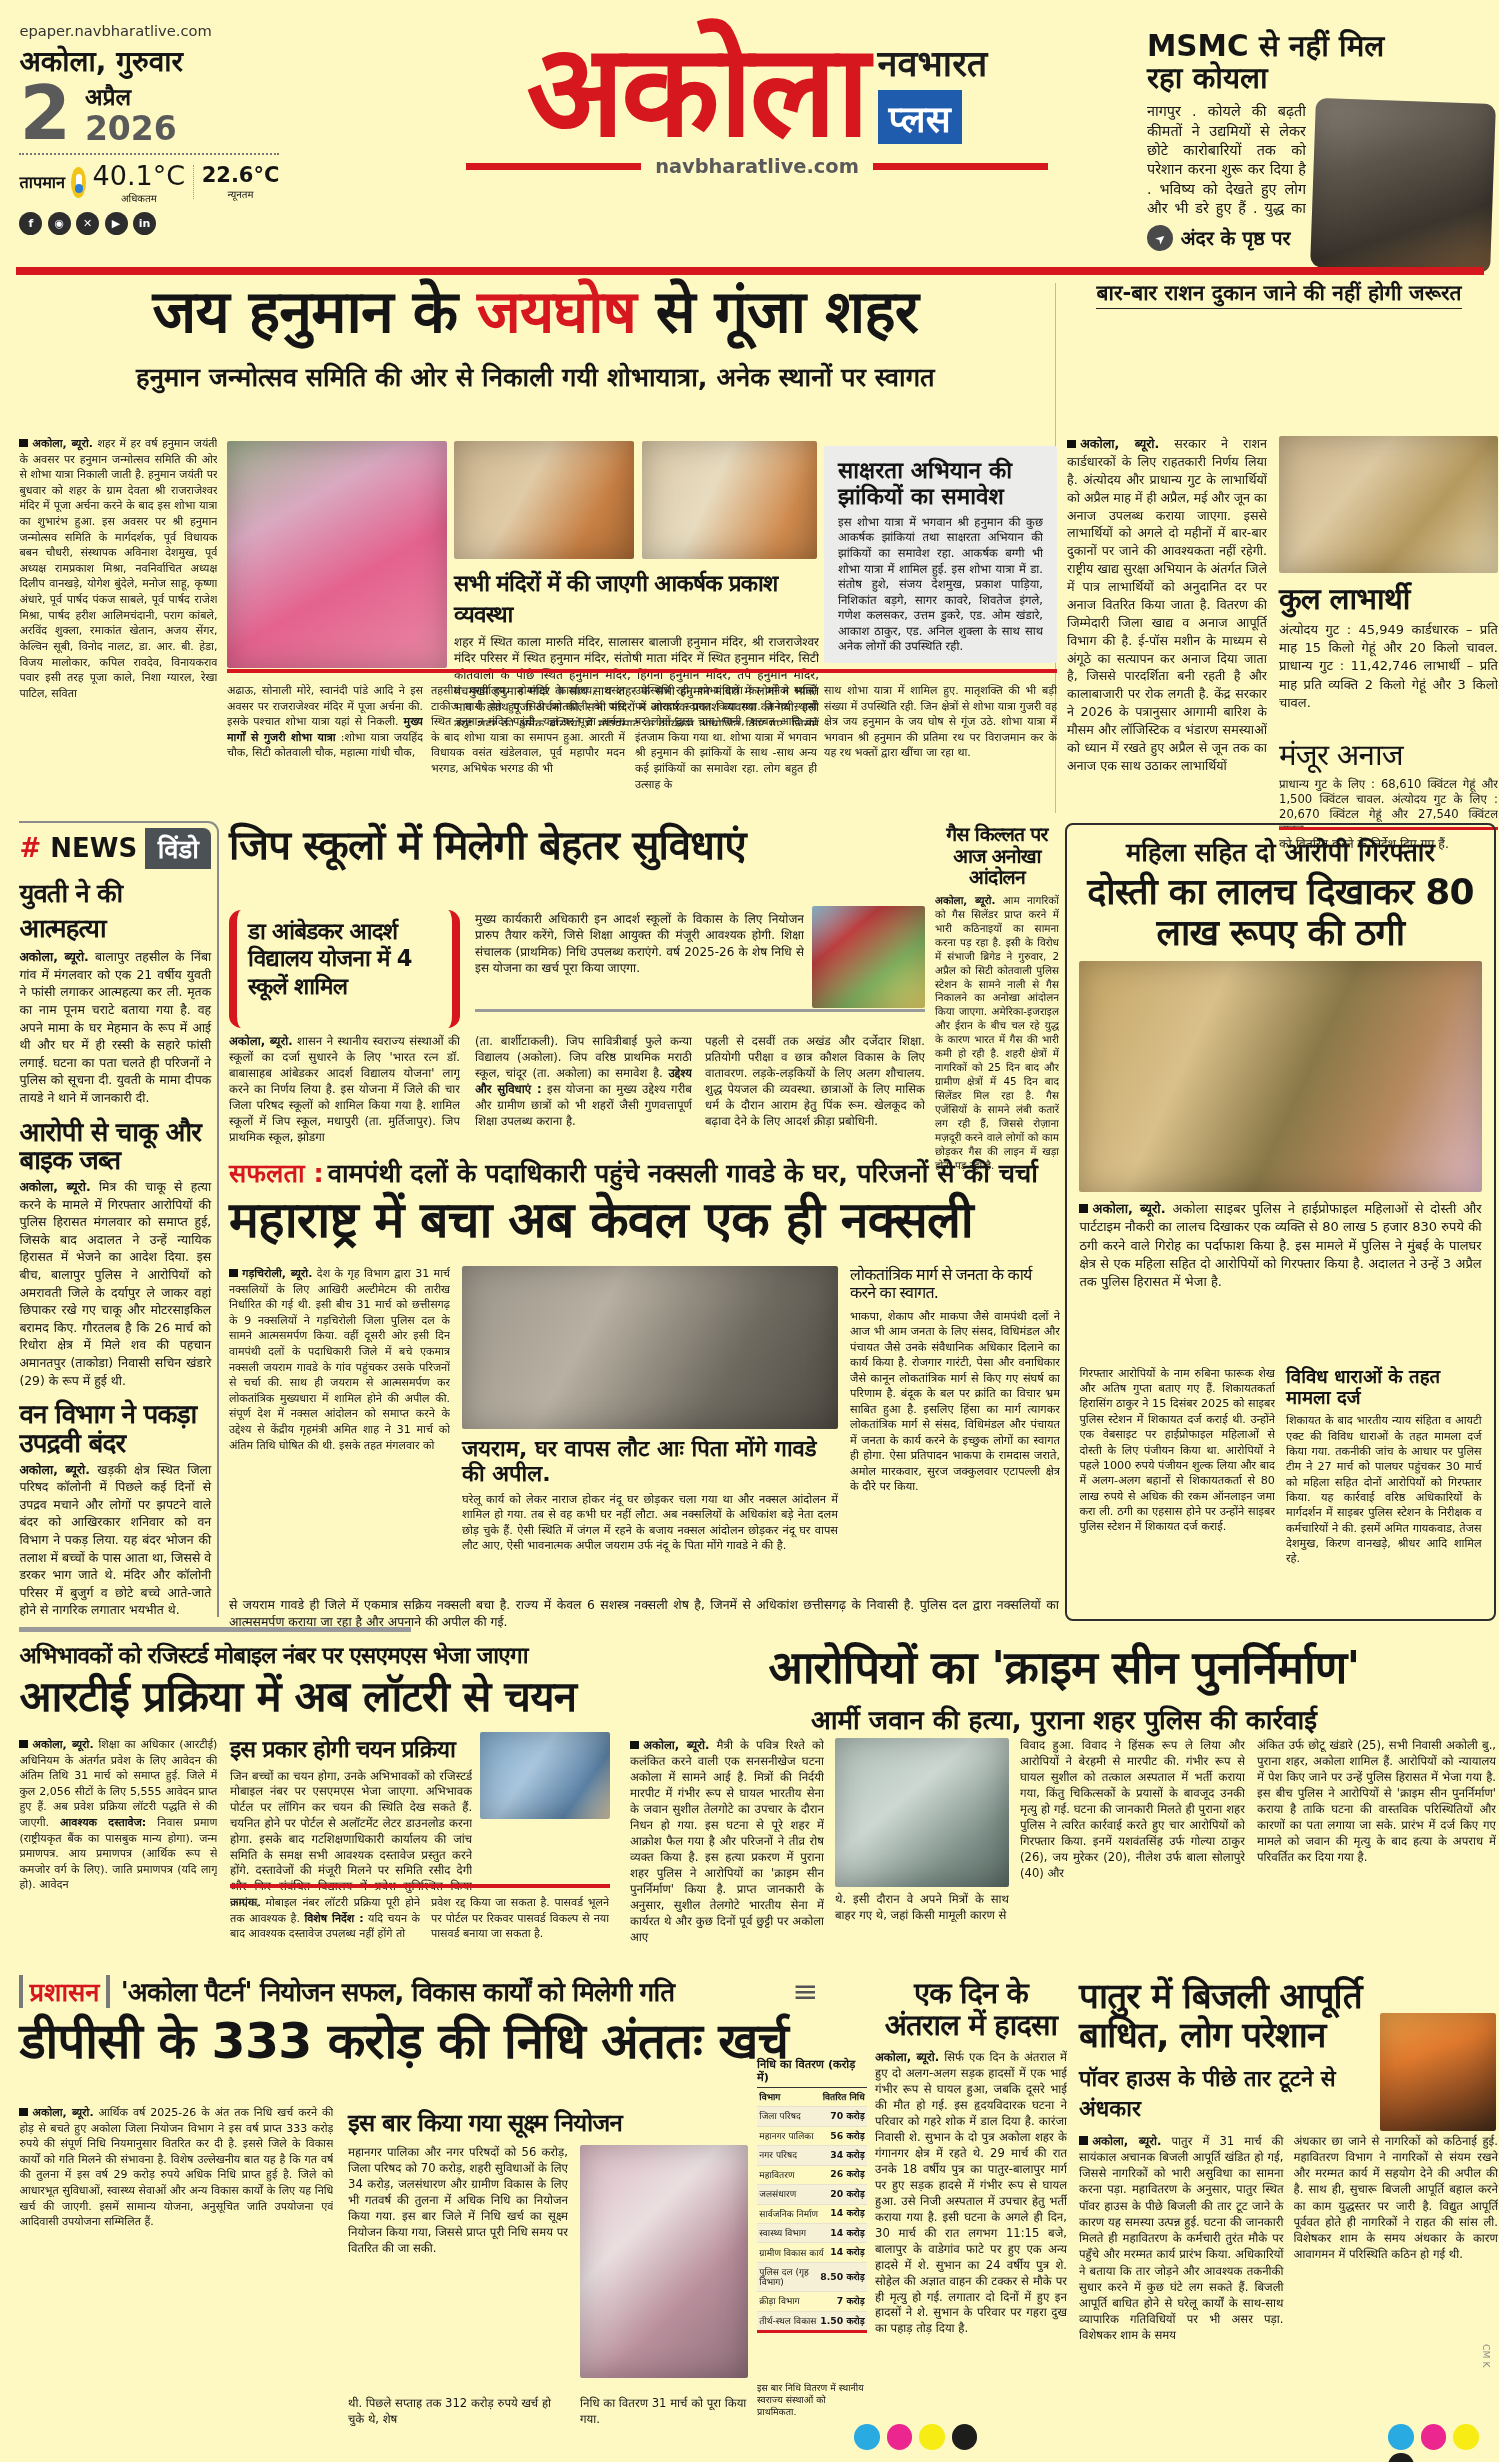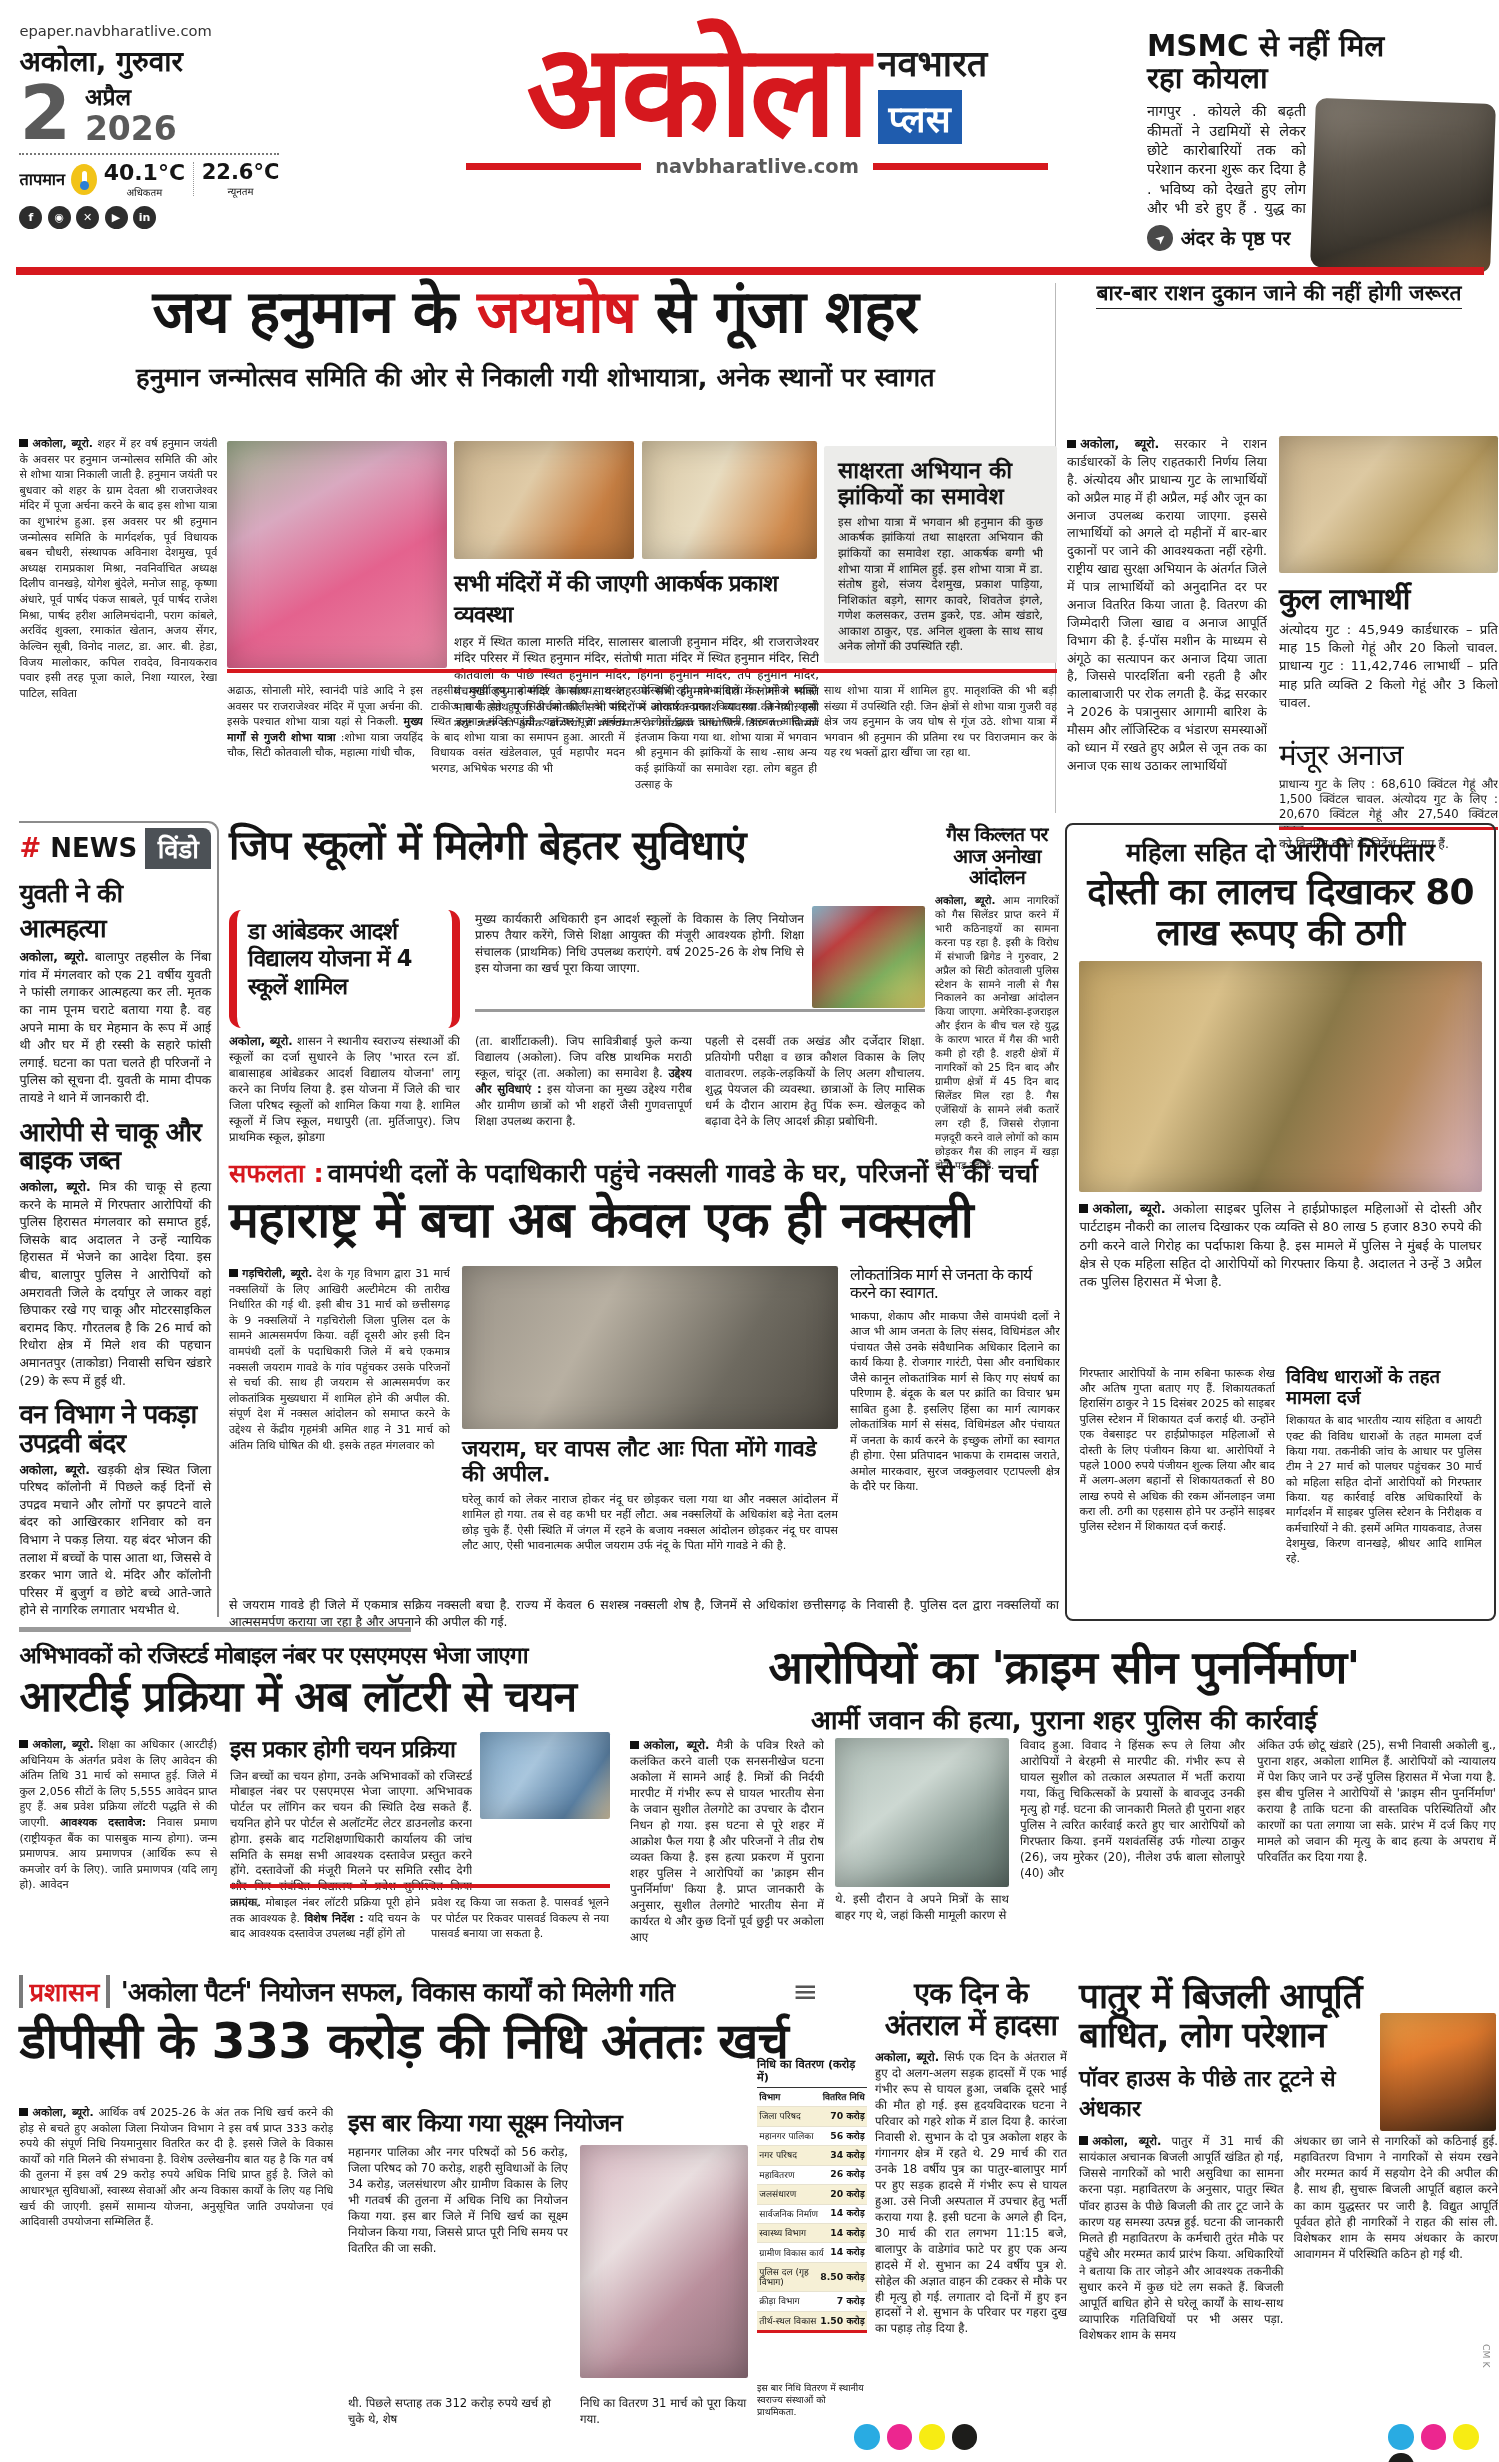--- a/index.html
+++ b/index.html
@@ -1,16 +1,16 @@
 <!DOCTYPE html>
 <html style="font-size:12.4px"><head>
 <meta charset="utf-8">
 <style>
   html,body{margin:0;padding:0;background:#9a9a9a}
-  .sheet{position:relative;width:1499px;height:2462px;background:#ffffff;font-family:"DejaVu Sans","Liberation Sans",sans-serif;color:#151515;overflow:hidden}
+  .sheet{position:relative;width:1499px;height:2462px;background:#fef9c3;font-family:"DejaVu Sans","Liberation Sans",sans-serif;color:#151515;overflow:hidden}
   .abs{position:absolute;box-sizing:border-box}
   .j{text-align:justify}
   .b{font-weight:bold}
   .red{color:#d6181e}
   .c{text-align:center}
   .bt{font-size:11px;line-height:1.42;overflow:hidden}
   .sm{font-size:11.6px;line-height:1.38;overflow:hidden}
   .photo{border-radius:2.3px;box-shadow:inset 0 0 31px rgba(0,0,0,.25)}
   .redbar{background:#d6181e}
   .sq{display:inline-block;width:8.5px;height:8.5px;background:#111;margin-right:4.7px}
@@ -40,21 +40,21 @@
     </div>
     <div style="border-top:2.3px dotted #777;margin:6.2px 0 4.7px"></div>
     <div style="display:flex;align-items:center">
       <span style="font-size:16.3px;font-weight:bold">तापमान</span>
       <span style="width:31px;height:31px;border-radius:50%;background:#f2c318;display:inline-flex;align-items:center;justify-content:center;margin:0 6.2px">
         <span style="width:5.4px;height:17px;background:#fff;border-radius:3.1px;position:relative;display:inline-block">
             <span style="position:absolute;bottom:-2.3px;left:-1.6px;width:8.5px;height:8.5px;border-radius:50%;background:#2b7fd4"></span>
           </span>
       </span>
       <span>
-        <span style="font-size:22px;font-weight:bold">40.1°C</span>
+        <span style="font-size:27px;font-weight:normal">40.1°C</span>
         <span style="display:block;font-size:10px;text-align:center">अधिकतम</span>
       </span>
       <span style="border-left:1.6px dotted #999;height:34px;margin:0 7.8px"></span>
       <span>
         <span style="font-size:21px;font-weight:bold">22.6°C</span>
         <span style="display:block;font-size:10px;text-align:center">न्यूनतम</span>
       </span>
     </div>
     <div style="margin-top:7.8px">
       <span class="soc">f</span><span class="soc">◉</span><span class="soc">✕</span><span class="soc">▶</span><span class="soc">in</span>

